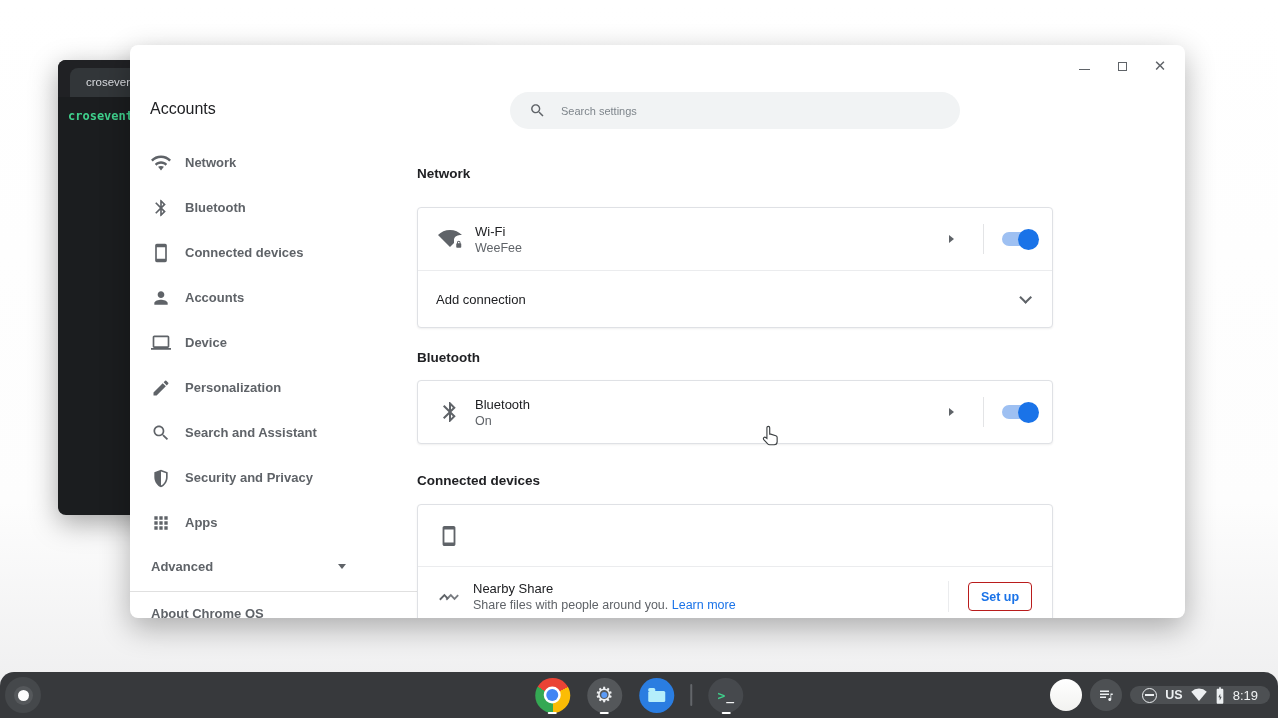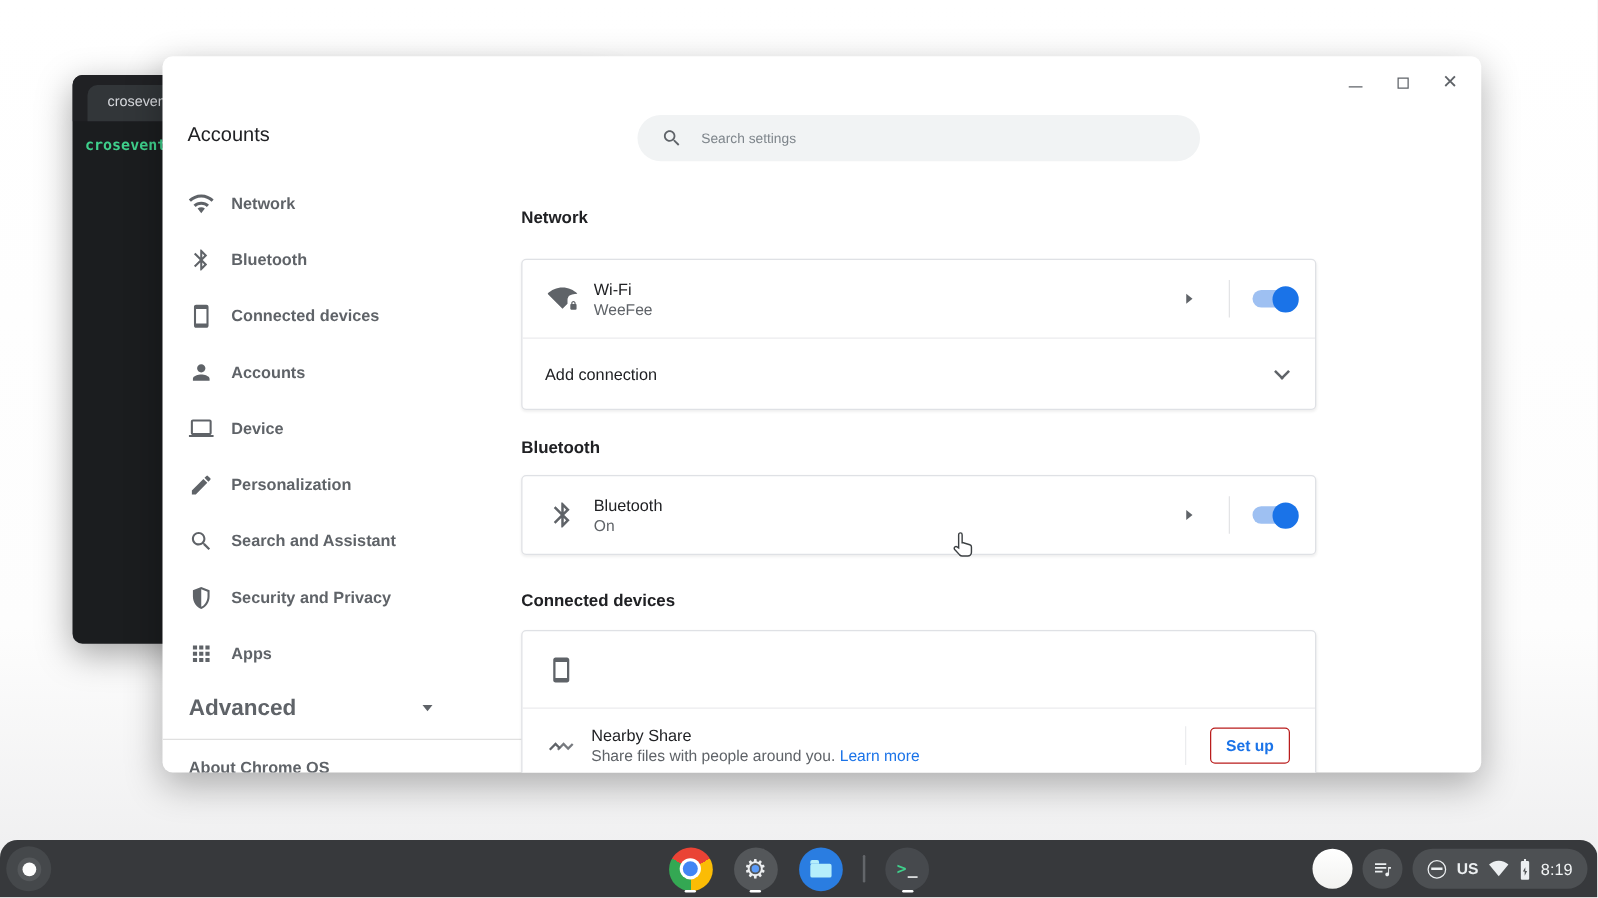--- a/index.html
+++ b/index.html
@@ -34,21 +34,21 @@
                background:#f1f3f4; border-radius:19px; display:flex; align-items:center;
                padding-left:19px; gap:15px; }
   .searchbar .ph { color:#7e858b; font-size:11px; }
 
   
   .sidebar { position:absolute; left:0; top:95px; width:300px; }
   .side-item { height:45px; display:flex; align-items:center; gap:14px; padding-left:21px;
                color:#5f6368; font-size:13px; font-weight:bold; cursor:pointer; }
   .side-item svg { flex:0 0 auto; }
   .advanced-row { height:42px; display:flex; align-items:center; justify-content:space-between;
-                  padding:0 84px 0 21px; color:#5f6368; font-size:18px; font-weight:bold;gap:29px; }
+                  padding:0 84px 0 21px; color:#5f6368; font-size:13px; font-weight:bold;gap:29px; }
   .caret-down { width:0; height:0; border-left:4.5px solid transparent; border-right:4.5px solid transparent;
                 border-top:5px solid #5f6368; }
   .side-divider { margin-top:4px; width:300px; border-top:1px solid #e0e0e0; }
   .about-row { margin-top:14px; padding-left:21px; color:#5f6368; font-size:13px; font-weight:bold; }
 
   
   .content { position:absolute; left:287px; top:0; width:636px; }
   .sec-h { position:absolute; left:0; font-size:13.5px; font-weight:bold; color:#202124; }
   .card { position:absolute; left:0; width:636px; background:#fff; border:1px solid #dfe1e5;
           border-radius:4px; box-shadow:0 1px 2px rgba(60,64,67,.08); }
@@ -113,21 +113,21 @@
   .ic-term { width:35px; height:35px; border-radius:50%; background:#46494d;
              display:flex; align-items:center; justify-content:center;
              font-family:"DejaVu Sans Mono",monospace; font-weight:bold; font-size:13px; }
   .ic-term .gt { color:#3fd08c; } .ic-term .us { color:#f1f3f4; margin-left:1px; }
 
   .tray { position:absolute; right:8px; top:0; height:46px; display:flex; align-items:center; gap:8px; }
   .avatar { width:32px; height:32px; border-radius:50%; cursor:pointer;
             background:linear-gradient(180deg,#ffffff 0%,#f2f2f0 100%); }
   .tray-btn { width:32px; height:32px; border-radius:50%; background:#4d5053; display:flex;
               align-items:center; justify-content:center; cursor:pointer; }
-  .status-pill { height:32px; border-radius:16px; background:#4d5053; display:flex; align-items:center;
+  .status-pill { height:18px; border-radius:16px; background:#4d5053; display:flex; align-items:center;
                  gap:8px; padding:0 12px; cursor:pointer; }
   .dnd { width:15px; height:15px; border-radius:50%; border:1.7px solid #eceff1; position:relative; }
   .dnd::after { content:""; position:absolute; left:2px; right:2px; top:50%; margin-top:-0.9px;
                 height:1.8px; background:#eceff1; }
   .kb { color:#eceff1; font-size:12.5px; font-weight:bold; }
   .clock { color:#f1f3f4; font-size:13px; }
 </style>
 </head>
 <body>
 

